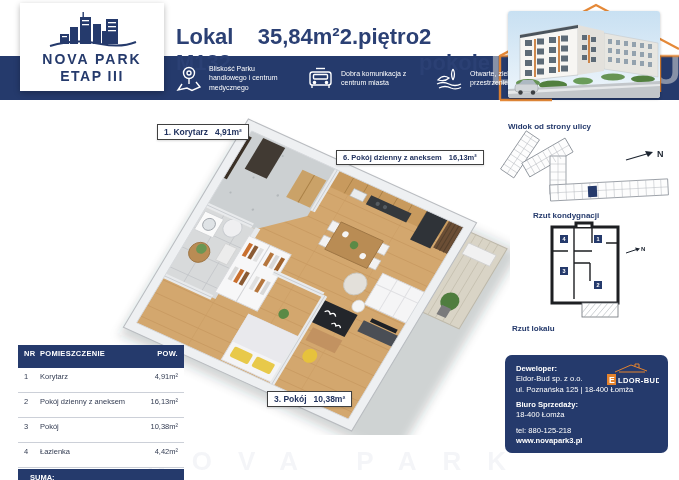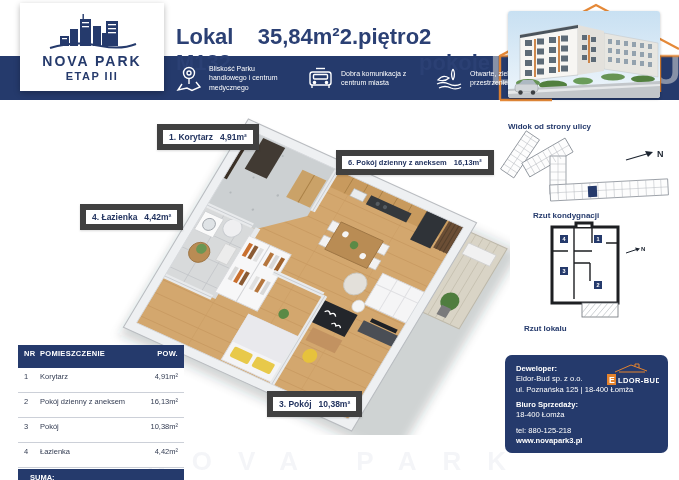--- a/index.html
+++ b/index.html
@@ -7,42 +7,42 @@
         font-family:"Liberation Sans",sans-serif;}
 
   
   .top-bar{position:absolute;left:0;top:56px;width:679px;height:44px;background:#253a6c;z-index:1;}
 
   
   .logo-card{position:absolute;left:20px;top:3px;width:144px;height:88px;background:#fff;
              box-shadow:0 2px 6px rgba(0,0,0,.28);z-index:6;display:flex;flex-direction:column;
              align-items:center;justify-content:center;}
   .logo-title{font-size:14px;font-weight:bold;color:#253a6c;letter-spacing:2px;margin-top:1px;}
-  .logo-sub{font-size:11px;font-weight:bold;color:#253a6c;letter-spacing:1.5px;margin-top:1px;}
+  .logo-sub{font-size:14px;font-weight:bold;color:#253a6c;letter-spacing:1.5px;margin-top:1px;}
 
   
   .header-row{position:absolute;left:176px;top:24px;width:314px;display:flex;
               justify-content:space-between;align-items:baseline;z-index:3;
               font-size:22px;font-weight:bold;color:#2b4074;}
 
   
   .features{position:absolute;left:176px;top:56px;width:330px;height:44px;display:flex;
             align-items:center;gap:24px;z-index:3;color:#fff;}
   .feature{display:flex;align-items:center;gap:7px;}
   .feature-text{font-size:7px;line-height:1.3;}
   .ft-1{width:74px}.ft-2{width:70px}.ft-3{width:64px}
 
   
   .wm-house{position:absolute;left:492px;top:0;width:187px;height:104px;z-index:2;}
   .street-photo{position:absolute;left:508px;top:11px;width:152px;height:87px;z-index:4;
                 border-radius:3px;overflow:hidden;box-shadow:0 1px 3px rgba(0,0,0,.25);}
   .caption{position:absolute;font-size:8px;font-weight:bold;color:#253a6c;z-index:5;}
   .cap-street{left:508px;top:122px;}
   .cap-floor{left:508px;top:211px;padding-left:25px;}
-  .cap-unit{left:524px;top:324px;}
+  .cap-unit{left:512px;top:324px;}
   .floorplan-svg{position:absolute;left:498px;top:126px;width:176px;height:82px;z-index:2;}
   .unitplan-svg{position:absolute;left:546px;top:221px;width:100px;height:100px;z-index:2;}
 
   
   .contact-card{position:absolute;left:505px;top:355px;width:163px;height:98px;background:#253a6c;
                 border-radius:7px;z-index:4;color:#fff;padding:9px 11px;box-sizing:border-box;
                 font-size:7.6px;line-height:1.36;}
   .contact-card .b{font-weight:bold;}
   .contact-card p{margin:0;}
   .spacer{height:5px;}
@@ -54,21 +54,21 @@
   .rt-head{background:#253a6c;color:#fff;font-weight:bold;letter-spacing:.3px;}
   .rt-row{height:16px;border-bottom:1px solid #ccd0d8;background:#fff;}
   .rt-sum{background:#253a6c;color:#fff;font-weight:bold;height:16px;margin-top:1px;flex-direction:column;}
   .c-nr{width:16px;}
   .c-name{flex:1;}
   .c-pow{width:44px;text-align:right;}
   .rt-sum .c-name{padding-left:6px;}
 
   
   .plan3d{position:absolute;left:55px;top:100px;width:455px;height:335px;z-index:2;}
-  .plan-label{position:absolute;z-index:5;background:#fff;border:6px solid #404040;
+  .plan-label{position:absolute;z-index:5;background:#fff;border:1px solid #404040;
               color:#22335f;font-size:8.5px;font-weight:bold;padding:2px 6px;white-space:nowrap;
               box-shadow:0 1px 2px rgba(0,0,0,.15);}
   .plan-label .ar{margin-left:7px;}
   .lbl-1{left:157px;top:124px;}
   .lbl-2{left:336px;top:150px;font-size:7.5px;}
   .lbl-4{left:80px;top:204px;}
   .lbl-3{left:267px;top:391px;}
 
   
   .bottom-wm{position:absolute;left:0;top:446px;width:679px;text-align:center;z-index:0;
@@ -488,20 +488,17 @@
       <rect x="4.5" y="4.5" width="231" height="211" fill="none" stroke="#d6d9dd" stroke-width="0.8"></rect>
     </g>
   </svg>
 
   <div class="plan-label lbl-1">
     <span>1. Korytarz</span><span class="ar">4,91m²</span>
   </div>
   <div class="plan-label lbl-2">
     <span>6. Pokój dzienny z aneksem</span><span class="ar">16,13m²</span>
   </div>
-  <div class="plan-label lbl-4">
-    <span>4. Łazienka</span><span class="ar">4,42m²</span>
-  </div>
   <div class="plan-label lbl-3">
     <span>3. Pokój</span><span class="ar">10,38m²</span>
   </div>
 
 </div>
 
 </body></html>

